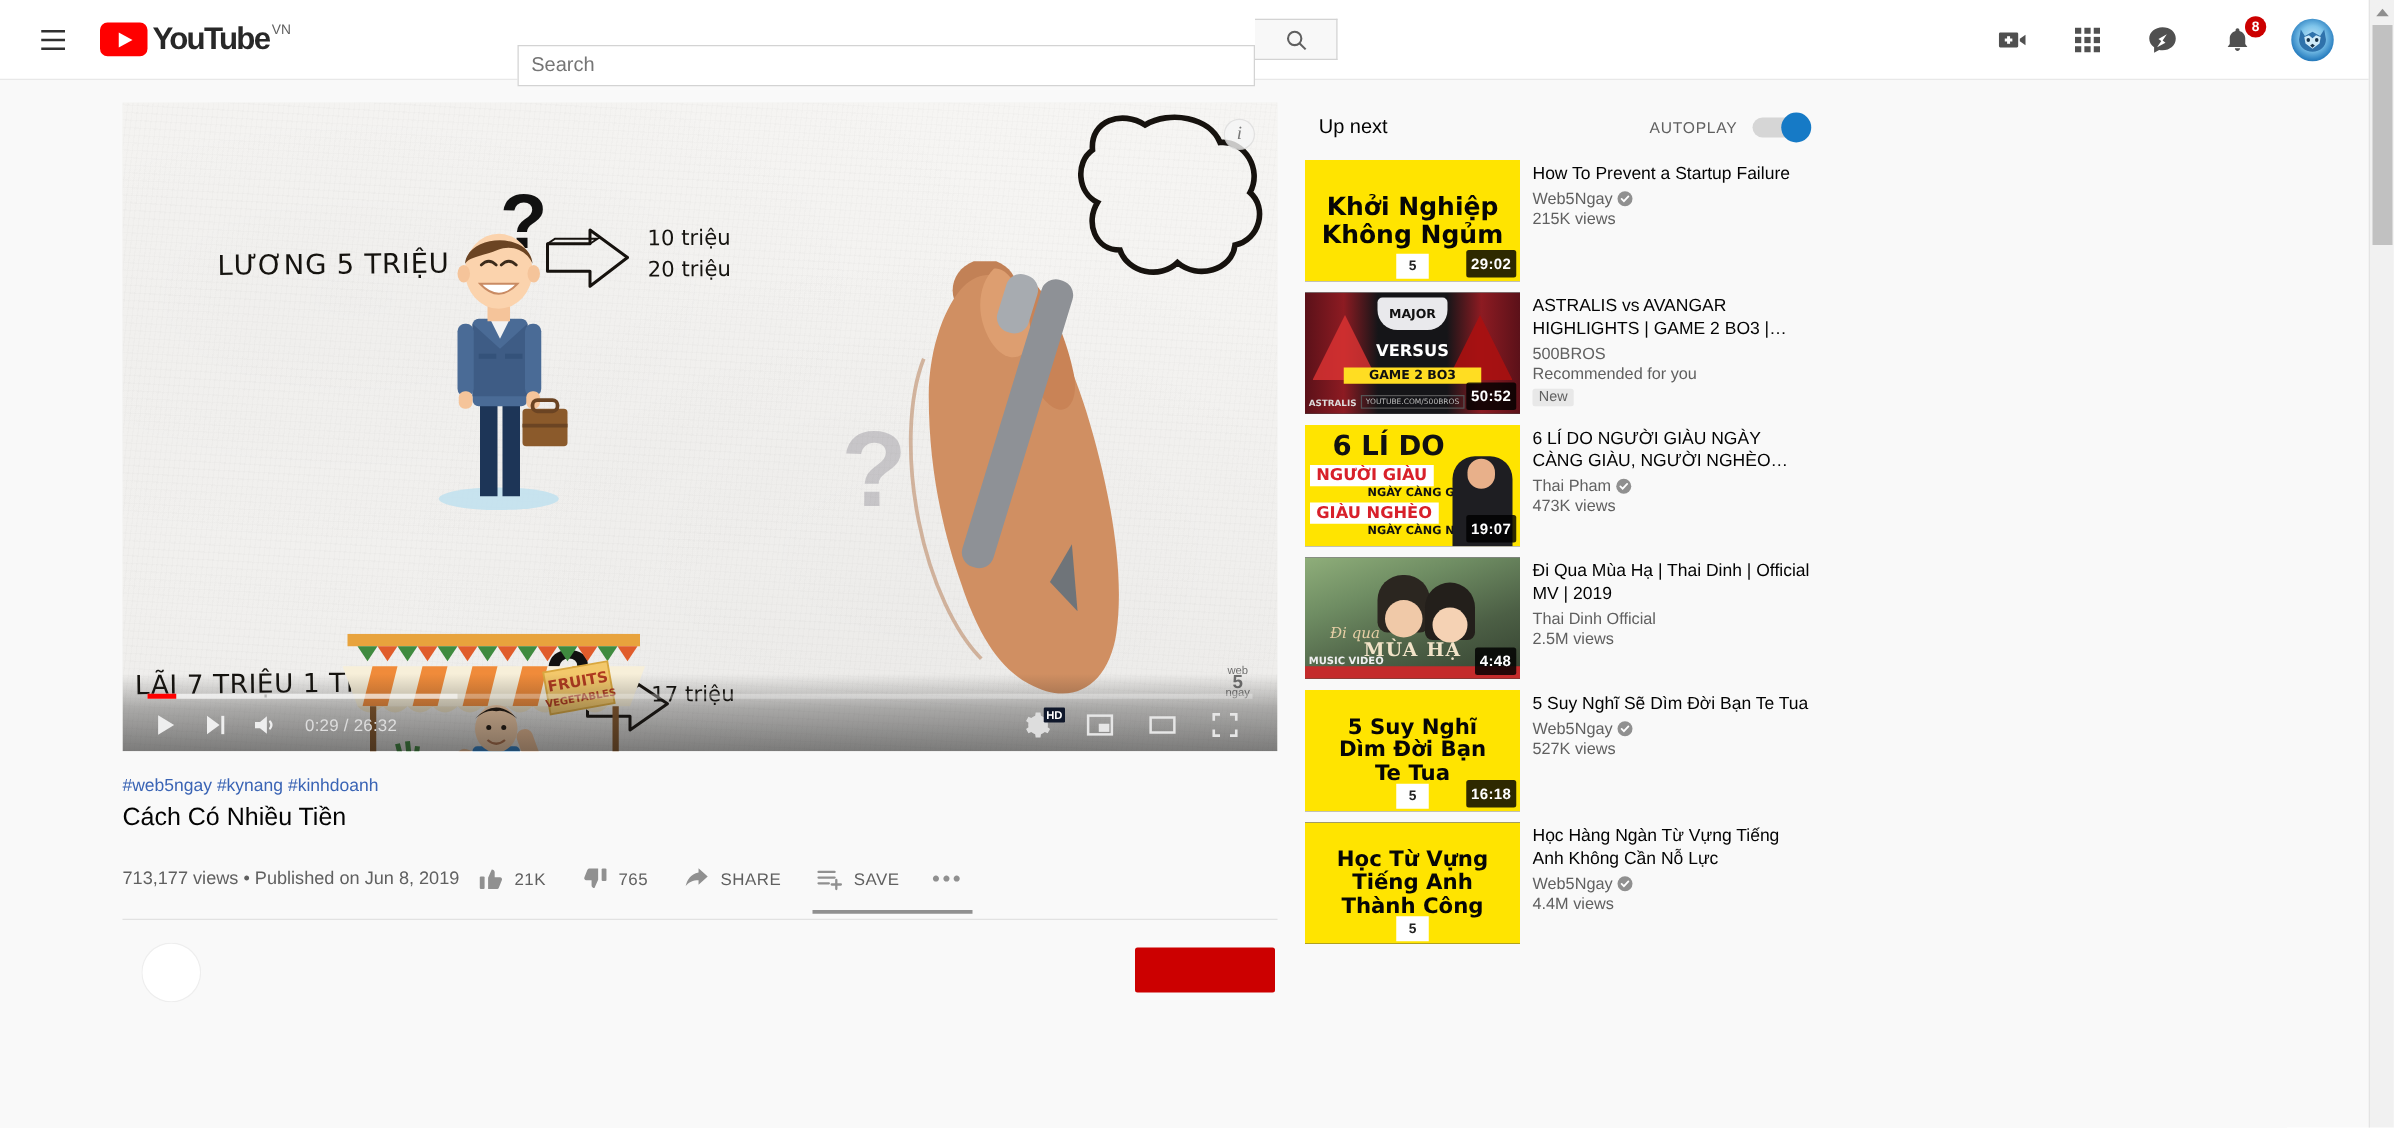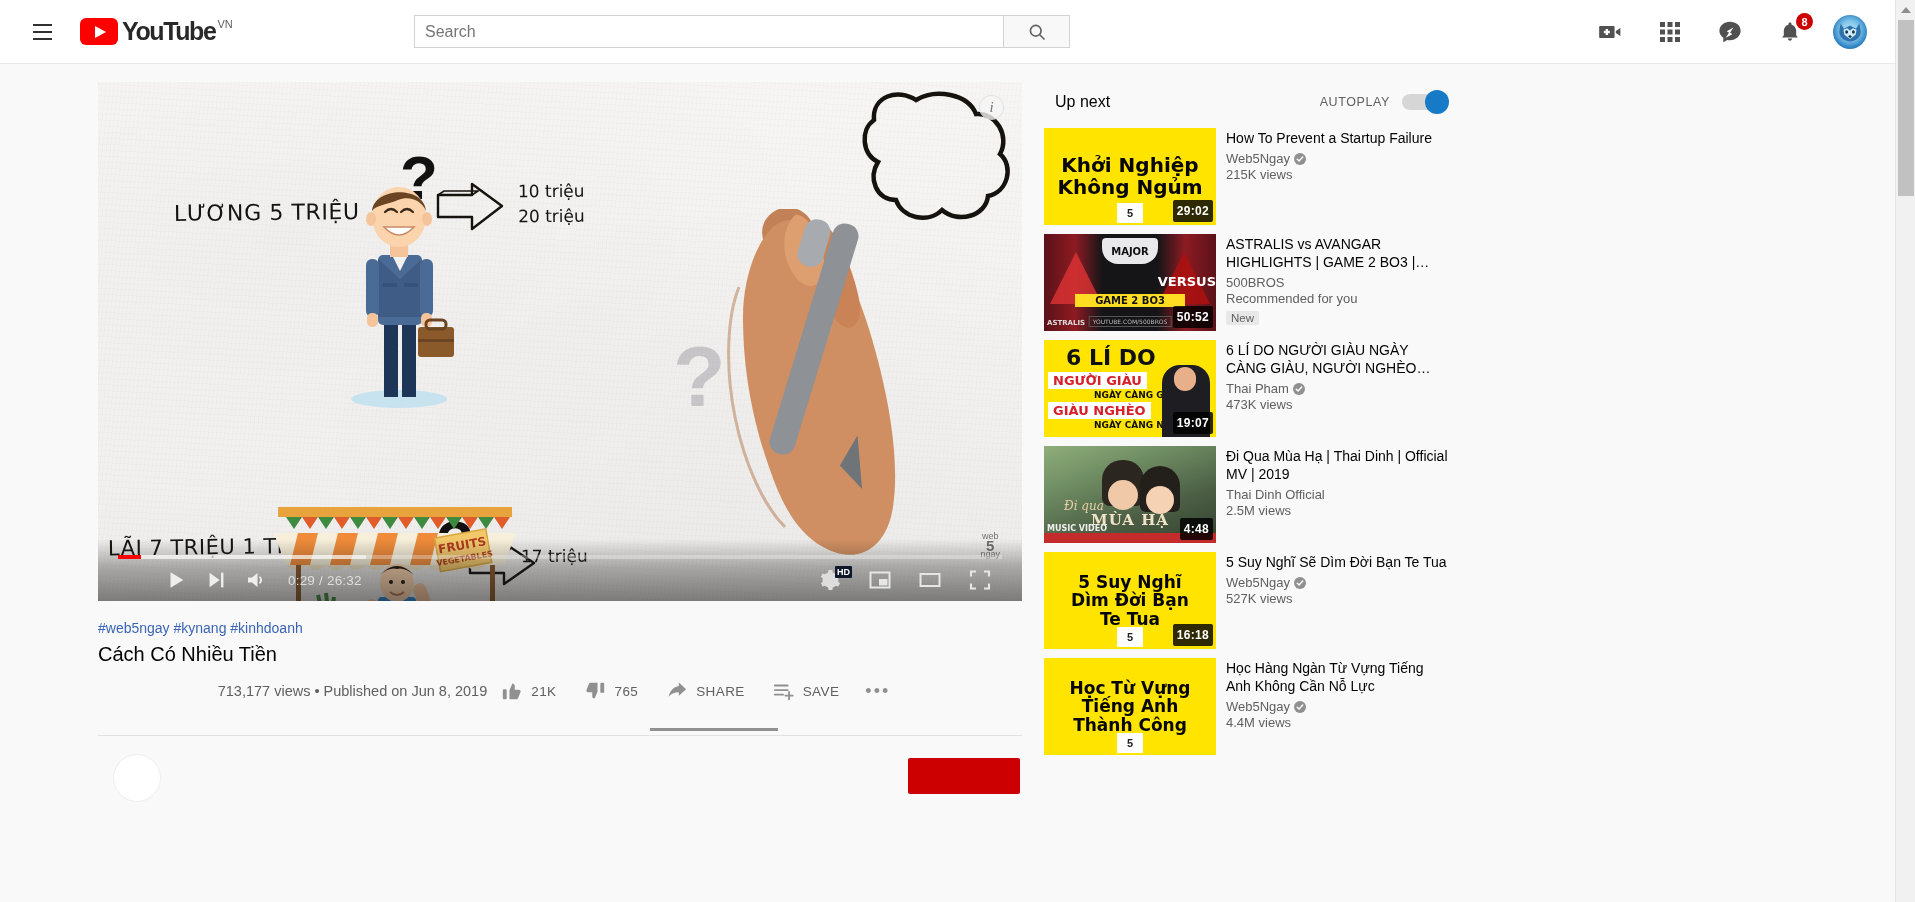--- a/index.html
+++ b/index.html
@@ -49,20 +49,21 @@
   .mh-center {
     position: absolute; left: 414px; top: 15px;
     display: flex;
   }
   .search-box {
     width: 590px; height: 33px;
     border: 1px solid #d3d3d3;
     background: #fff;
     display: flex; align-items: center;
     padding: 0 6px 0 10px;
+    margin-top: 21px;
   }
   .search-input-txt {
     font-size: 16px; color: #888; font-family: "Liberation Sans", sans-serif;
     border: none; outline: none; width: 100%; background: transparent;
   }
   .search-btn {
     width: 66px; height: 33px;
     border: 1px solid #d3d3d3; border-left: none;
     background: #f8f8f8;
     display: flex; align-items: center; justify-content: center;
@@ -181,21 +182,20 @@
     cursor: pointer;
   }
   .prog-bg { position: absolute; inset: 0; background: rgba(255,255,255,0.30); }
   .prog-load { position: absolute; left: 0; top: 0; height: 100%; width: 28%; background: rgba(255,255,255,0.55); }
   .prog-play { position: absolute; left: 0; top: 0; height: 100%; width: 2.6%; background: #ff0000; }
 
   .ctrl-bar {
     position: absolute; left: 0; right: 0; bottom: 0; height: 42px;
     display: flex; align-items: center; z-index: 12;
     padding: 0 14px;
-    margin-left: 44px;
   }
   .ctrl-left, .ctrl-right { display: flex; align-items: center; }
   .ctrl-right { margin-left: auto; gap: 10px; padding-right: 8px; }
   .cbtn {
     width: 40px; height: 40px;
     display: flex; align-items: center; justify-content: center;
     cursor: pointer;
   }
   .time-txt {
     color: #ddd; font-size: 13.5px; margin-left: 12px;
@@ -206,21 +206,21 @@
     background: #0f172a; color: #fff;
     font-size: 9px; font-weight: 700; line-height: 10px;
     padding: 1px 2px; border-radius: 1px;
   }
 
   
   .meta { position: absolute; left: 98px; top: 556px; width: 924px; }
   .hashtags { font-size: 14px; color: #3a64b5; margin-bottom: 4px; cursor: pointer; }
   .vid-title { font-size: 20px; color: #030303; font-weight: 400; line-height: 28px; }
   .metarow {
-    margin-top: 6px; display: flex; align-items: center; justify-content: center;
+    margin-top: 18px; display: flex; align-items: center; justify-content: flex-start;
   }
   .views-txt { font-size: 14.5px; color: #606060; }
   .actions { display: flex; align-items: center; gap: 0px; }
   .act {
     display: flex; align-items: center; gap: 8px;
     padding: 0 14px; height: 34px; cursor: pointer;
     color: #909090; font-size: 13.5px; font-weight: 500; letter-spacing: .4px;
   }
   .act .lbl { color: #606060; }
   .dots { letter-spacing: 2px; font-size: 18px; color: #909090; padding: 0 12px; cursor: pointer; }
@@ -690,21 +690,21 @@
             </div>
             <div class="sb-views">215K views</div>
           </div>
         </div>
         <div class="sb-item">
           <div class="thumb">
             <div style="position:absolute;inset:0;background:linear-gradient(90deg,#5b1119 0%,#8d1b22 18%,#151518 34%,#151518 66%,#8d1b22 82%,#5b1119 100%);">
               <div style="position:absolute;left:6px;top:18px;width:52px;height:52px;background:#d33;clip-path:polygon(50% 0,100% 100%,0 100%);opacity:.8"></div>
               <div style="position:absolute;right:6px;top:18px;width:52px;height:52px;background:#a11;clip-path:polygon(50% 0,100% 100%,0 100%);opacity:.9"></div>
               <div style="position:absolute;left:50%;transform:translateX(-50%);top:4px;width:56px;height:26px;background:#e9e9ec;border-radius:4px 4px 16px 16px;color:#111;font:700 10px 'DejaVu Sans',sans-serif;display:flex;align-items:center;justify-content:center">MAJOR</div>
-              <div style="position:absolute;left:0;right:0;top:40px;text-align:right;color:#fff;font:700 13px 'DejaVu Sans',sans-serif">VERSUS</div>
+              <div style="position:absolute;left:0;right:0;top:40px;text-align:center;color:#fff;font:700 13px 'DejaVu Sans',sans-serif">VERSUS</div>
               <div style="position:absolute;left:0;right:0;top:56px;text-align:center"><span style="background:#ffdd22;color:#111;font:700 10px 'DejaVu Sans',sans-serif;padding:1px 20px">GAME 2 BO3</span></div>
               <div style="position:absolute;left:3px;bottom:4px;color:#ddd;font:700 7px 'DejaVu Sans',sans-serif">ASTRALIS</div>
               <div style="position:absolute;left:50%;transform:translateX(-50%);bottom:4px;color:#bbb;font:6px 'DejaVu Sans',sans-serif;border:1px solid #555;padding:1px 3px">YOUTUBE.COM/500BROS</div>
             </div>
             <span class="dur">50:52</span>
           </div>
           <div class="sb-info">
             <div class="sb-vtitle">ASTRALIS vs AVANGAR HIGHLIGHTS | GAME 2 BO3 |…</div>
             <div class="sb-chan">
               <span>500BROS</span>

